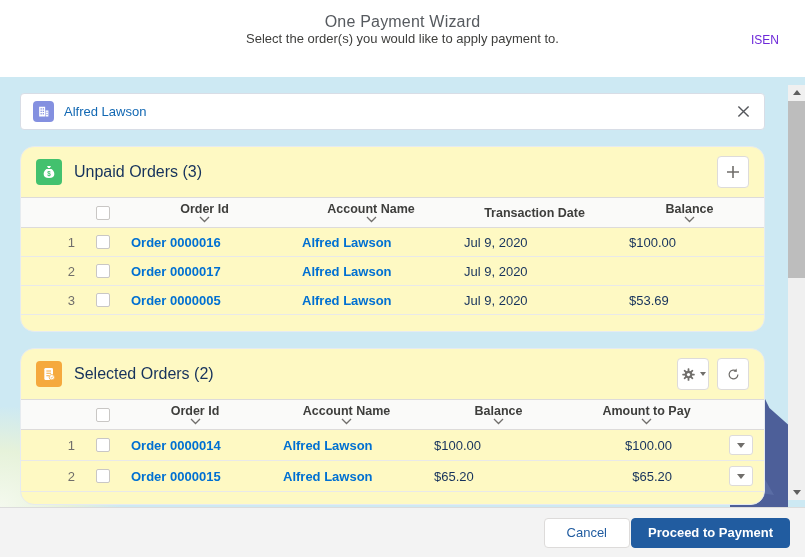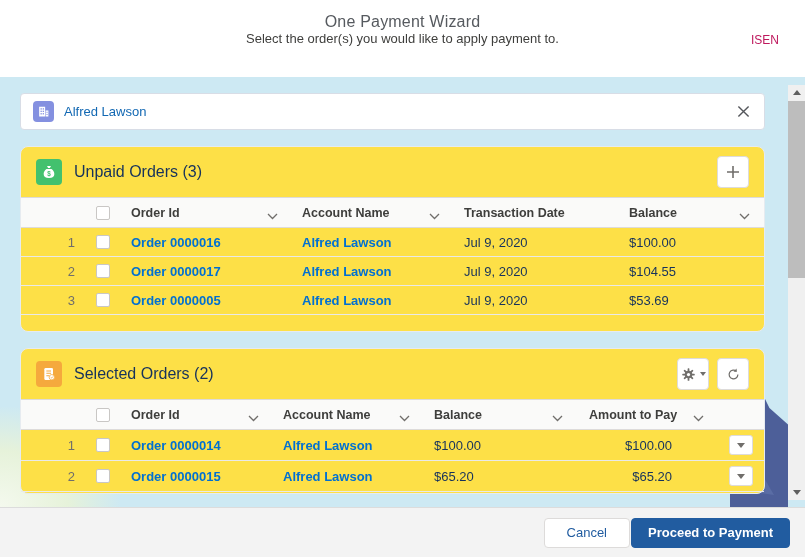--- a/index.html
+++ b/index.html
@@ -3,21 +3,21 @@
 <meta charset="utf-8">
 <style>
   * { margin:0; padding:0; box-sizing:border-box; }
   html,body { width:805px; height:557px; overflow:hidden; }
   body { font-family:"Liberation Sans", sans-serif; font-size:13px; background:#fff; position:relative; }
 
   
   .wiz-header { position:absolute; top:0; left:0; right:0; height:77px; background:#fff; text-align:center; }
   .wiz-title { padding-top:13px; font-size:16px; font-weight:300; color:#565a5f; letter-spacing:.2px; }
   .wiz-subtitle { font-size:13px; color:#3e3e3c; }
-  .wiz-badge { position:absolute; top:33px; right:26px; font-size:12px; color:#be185d; }
+  .wiz-badge { position:absolute; top:33px; right:26px; font-size:12px; color:#6d28d9; }
 
   
   .content { position:absolute; top:77px; left:0; right:0; bottom:50px; background:#cde9f3; overflow:hidden; }
   .grass { position:absolute; left:0; bottom:0; width:120px; height:100px; z-index:0;
            background:radial-gradient(ellipse at 0% 100%, #f4f9ee 0%, #e6f2da 40%, rgba(230,242,218,0) 72%); }
   .mountain { position:absolute; right:17px; bottom:0; width:58px; height:118px; background:#4d5f99; z-index:0;
               clip-path:polygon(0 100%, 0 72%, 20% 48%, 34% 10%, 52% 0, 68% 16%, 100% 30%, 100% 100%); }
   .mountain .facet1 { position:absolute; left:6px; top:42px; width:22px; height:18px; background:#5e71a8;
                       clip-path:polygon(0 100%, 55% 0, 100% 70%); }
   .mountain .facet2 { position:absolute; left:18px; top:88px; width:26px; height:18px; background:#5a6da5;
@@ -26,40 +26,40 @@
   .cards { position:absolute; left:20px; width:745px; top:0; z-index:1; }
 
   
   .search-card { margin-top:16px; height:37px; background:#fff; border:1px solid #d8dde6; border-radius:4px;
                  display:flex; align-items:center; padding:0 12px; }
   .acct-icon { width:21px; height:21px; border-radius:4px; background:#8490e0; display:flex; align-items:center; justify-content:center; flex:0 0 auto; }
   .search-text { margin-left:10px; color:#1268b3; flex:1 1 auto; }
   .clear-btn { width:18px; height:18px; display:flex; align-items:center; justify-content:center; cursor:pointer; }
 
   
-  .card { margin-top:16px; background:#fde047; border-radius:8px; border:1px solid #e6ebf0; padding-bottom:16px; }
+  .card { margin-top:16px; background:#fef9c3; border-radius:14px; border:1px solid #e6ebf0; padding-bottom:16px; }
   .card-head { display:flex; align-items:center; padding:0 15px; height:50px; }
   .std-icon { width:26px; height:26px; border-radius:4px; display:flex; align-items:center; justify-content:center; flex:0 0 auto; }
   .std-icon.green { background:#43c16e; }
   .std-icon.orange { background:#f5a93d; }
   .card-title { margin-left:12px; font-size:16px; color:#16325c; }
   .head-actions { margin-left:auto; display:flex; gap:8px; }
   .icon-btn { width:32px; height:32px; background:#fff; border:1px solid #dddbda; border-radius:4px;
               display:flex; align-items:center; justify-content:center; cursor:pointer; }
 
   
   .thead { display:grid; height:31px; align-items:center; background:#fafaf9;
            border-top:1px solid #dddbda; border-bottom:1px solid #dddbda;
            color:#3e3e3c; font-weight:600; font-size:12.5px; }
   .trow  { display:grid; height:29px; align-items:center; border-bottom:1px solid #e9e9e9; }
   .g1 { grid-template-columns:64px 36px 171px 162px 165px 1fr; }
   .g2 { grid-template-columns:64px 36px 152px 151px 153px 1fr 46px; }
   .cell-num { text-align:right; padding-right:10px; color:#706e6b; }
   .cell { padding-left:10px; white-space:nowrap; overflow:hidden; }
-  .hcell { display:flex; align-items:flex-end; justify-content:space-between; padding-left:10px; padding-right:14px; }
+  .hcell { display:flex; align-items:center; justify-content:space-between; padding-left:10px; padding-right:14px;flex-direction:column; }
   .hcell.nosort { justify-content:flex-start; }
   .link { color:#0070d2; text-decoration:none; cursor:pointer;font-weight:bold; }
   .val { color:#16325c; }
   .amount-cell { text-align:right; padding-right:46px; color:#16325c; }
   .cb-cell { display:flex; justify-content:center; }
   .checkbox { width:14px; height:14px; background:#fff; border:1px solid #c9c7c5; border-radius:2px; cursor:pointer; }
   .row-dd { width:24px; height:20px; background:#fff; border:1px solid #dddbda; border-radius:3px;
             display:flex; align-items:center; justify-content:center; cursor:pointer; }
   .tri-down { width:0; height:0; border-left:4px solid transparent; border-right:4px solid transparent; border-top:5px solid #706e6b; }
 
@@ -181,35 +181,34 @@
         <div class="cell val">$100.00</div>
       </div>
       <div class="trow g1">
         <div class="cell-num">2</div>
         <div class="cb-cell">
             <span class="checkbox"></span>
           </div>
         <div class="cell"><a class="link">Order 0000017</a></div>
         <div class="cell"><a class="link">Alfred Lawson</a></div>
         <div class="cell val">Jul 9, 2020</div>
-        <div class="cell val">$104.55</div>
       </div>
       <div class="trow g1">
         <div class="cell-num">3</div>
         <div class="cb-cell">
             <span class="checkbox"></span>
           </div>
         <div class="cell"><a class="link">Order 0000005</a></div>
         <div class="cell"><a class="link">Alfred Lawson</a></div>
         <div class="cell val">Jul 9, 2020</div>
         <div class="cell val">$53.69</div>
       </div>
     </div>
 
-    <div class="card" style="padding-bottom:1px;">
+    <div class="card" style="padding-bottom:12px;">
       <div class="card-head">
         <span class="std-icon orange">
           <svg width="16" height="16" viewBox="0 0 24 24">
               <rect x="5" y="3" width="13" height="18" rx="2" fill="#fff"></rect>
               <g stroke="#f5a93d" stroke-width="1.6">
                 <path d="M8 7.5h7M8 11h7M8 14.5h4"></path>
               </g>
               <circle cx="16.2" cy="16.8" r="4" fill="#fff" stroke="#f5a93d" stroke-width="1.2"></circle>
               <path d="M14.6 16.9l1.2 1.2 2-2.2" stroke="#f5a93d" stroke-width="1.3" fill="none"></path>
             </svg>

